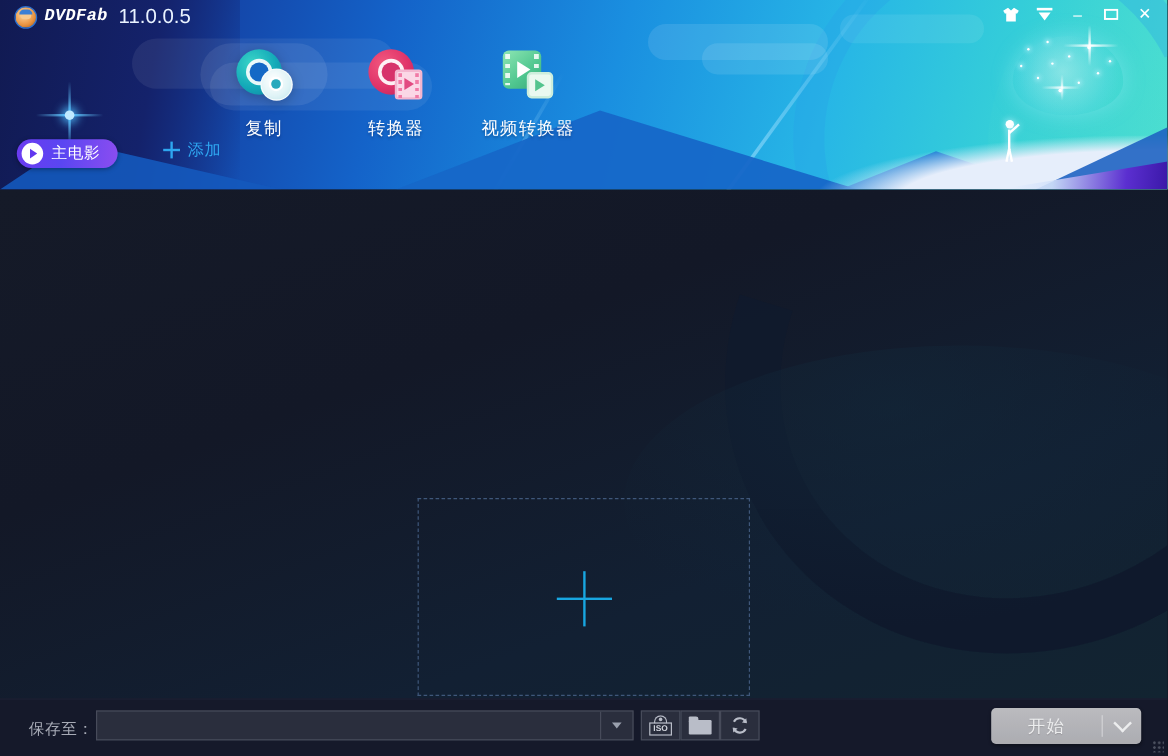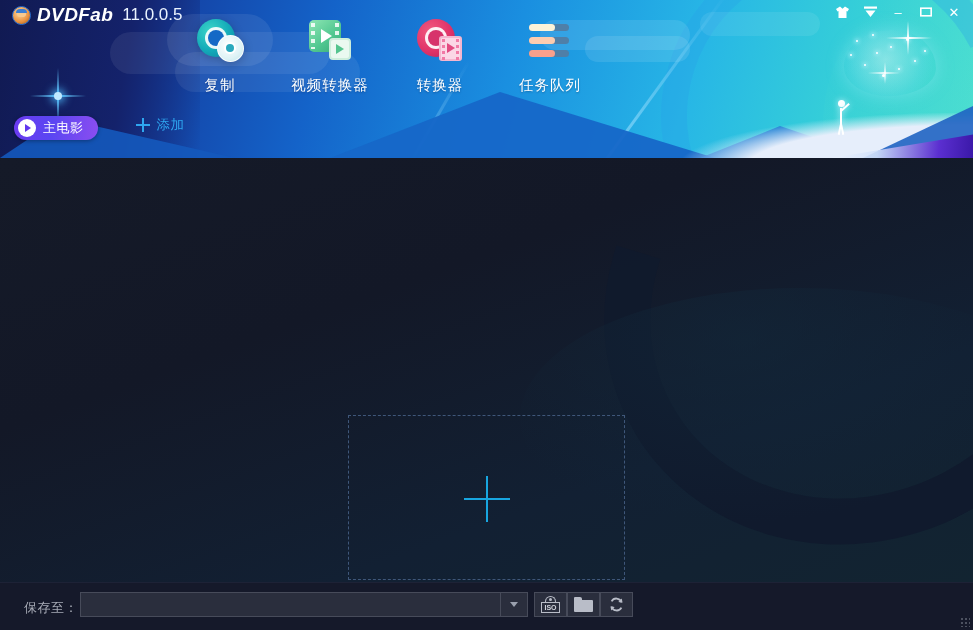--- a/index.html
+++ b/index.html
@@ -78,21 +78,21 @@
   .figure .arm{position:absolute;left:6px;top:10px;width:11px;height:2px;background:#fff;transform:rotate(-42deg);transform-origin:left center;box-shadow:0 0 6px #cdf3ff;}
   .figure .leg1{position:absolute;left:5px;top:24px;width:2px;height:11px;background:#fff;transform:rotate(12deg);transform-origin:top;}
   .figure .leg2{position:absolute;left:5px;top:24px;width:2px;height:11px;background:#fff;transform:rotate(-12deg);transform-origin:top;}
   .ground{
     position:absolute;left:800px;top:132px;width:173px;height:26px;
     background:linear-gradient(95deg,rgba(255,255,255,.92),rgba(210,225,250,.9) 45%,#5b2fd0 80%,#3a18a8 100%);
     clip-path:polygon(18% 100%, 100% 10%, 100% 100%);
   }
 
   
-  .nav{position:absolute;left:0;top:12px;width:973px;height:110px;display:flex;}
+  .nav{position:absolute;left:0;top:34px;width:973px;height:110px;display:flex;}
   .nav-spacer{width:165px;}
   .tab{
     width:110px;display:flex;flex-direction:column;align-items:center;justify-content:flex-start;
     cursor:default;position:relative;
   }
   .tab .ticon{width:46px;height:46px;position:relative;margin-top:6px;}
   .tab .tlabel{margin-top:12px;font-size:14.5px;color:#ffffff;letter-spacing:1px;text-shadow:0 1px 2px rgba(0,20,60,.35);}
   .tab.active .ticon{filter:drop-shadow(0 2px 5px rgba(0,0,0,.22));}
   .tab.active::before{
     content:"";position:absolute;left:2px;top:2px;width:106px;height:52px;border-radius:26px;
@@ -299,21 +299,21 @@
         <div class="arm"></div>
       <div class="leg1"></div>
         <div class="leg2"></div>
     </div>
 
     <div style="position:absolute;left:12px;top:4px;display:flex;align-items:center;gap:6px;">
       <div style="width:17px;height:17px;border-radius:50%;background:radial-gradient(circle at 40% 35%,#ffd9a0,#e8913f 60%,#8f4e12);border:1px solid #2b6fd0;position:relative;">
         <div style="position:absolute;left:4px;top:3px;width:9px;height:7px;border-radius:50% 50% 40% 40%;background:#f7c98e;"></div>
         <div style="position:absolute;left:3px;top:2px;width:11px;height:4px;border-radius:5px 5px 0 0;background:#3b7fd4;"></div>
       </div>
-      <span style="color:#ffffff;font-size:19px;font-weight:bold;font-style:italic;letter-spacing:.4px;">DVDFab</span>
+      <span style="color:#ffffff;font-size:14px;font-weight:bold;font-style:italic;letter-spacing:.4px;font-family:Liberation Mono, monospace;">DVDFab</span>
       <span style="color:#eaf3ff;font-size:17px;margin-left:3px;">11.0.0.5</span>
     </div>
 
     <div class="wincontrols">
       <div class="wbtn">
         <svg width="15" height="13" viewBox="0 0 15 13">
             <path d="M1 3 L5 0.5 L7.5 2.8 L10 0.5 L14 3 L12.5 5.5 L11.5 5 L11.5 12 L3.5 12 L3.5 5 L2.5 5.5 Z" fill="#ffffff"></path>
           </svg>
       </div>
       <div class="wbtn">
@@ -338,52 +338,41 @@
         <div class="ticon ic-copy">
           <div class="disc"></div>
             <div class="hole"></div>
             <div class="disc2"></div>
             <div class="hole2"></div>
         </div>
         <div class="tlabel">复制</div>
       </div>
 
       <div class="tab">
+        <div class="ticon ic-ripper">
+          <div class="disc"></div>
+            <div class="hole"></div>
+            <div class="film"></div>
+            <div class="play"></div>
+        </div>
+        <div class="tlabel">转换器</div>
+      </div>
+
+      <div class="tab">
         <div class="ticon ic-vconv">
           <div class="film"></div>
             <div class="play"></div>
             <div class="film2"></div>
             <div class="play2"></div>
         </div>
         <div class="tlabel">视频转换器</div>
       </div>
 
-      <div class="tab">
-        <div class="ticon ic-ripper">
-          <div class="disc"></div>
-            <div class="hole"></div>
-            <div class="film"></div>
-            <div class="play"></div>
-        </div>
-        <div class="tlabel">转换器</div>
-      </div>
-
-
-
-      <div class="tab">
-        <div class="ticon ic-queue">
-          <div class="bar bg1"></div>
-            <div class="bar bg2"></div>
-            <div class="bar bg3"></div>
-          <div class="bar fg1"></div>
-            <div class="bar fg2"></div>
-            <div class="bar fg3"></div>
-        </div>
-        <div class="tlabel">任务队列</div>
-      </div>
+
+
     </div>
 
     <div class="sparkle">
       <div class="v"></div>
         <div class="h"></div>
         <div class="core"></div>
     </div>
 
     <div class="subbar">
       <div class="pill">
@@ -436,15 +425,22 @@
 
   <div class="iconbtn ib-refresh">
     <svg width="17" height="17" viewBox="0 0 17 17">
       <path d="M13.5 6.2 A5.4 5.4 0 0 0 3.6 5.4" fill="none" stroke="#b9bdc8" stroke-width="1.8"></path>
       <path d="M3.5 10.8 A5.4 5.4 0 0 0 13.4 11.6" fill="none" stroke="#b9bdc8" stroke-width="1.8"></path>
       <path d="M13.9 2.6 L14.4 6.8 L10.3 6.0 Z" fill="#b9bdc8"></path>
       <path d="M3.1 14.4 L2.6 10.2 L6.7 11.0 Z" fill="#b9bdc8"></path>
     </svg>
   </div>
 
+  <div class="startwrap">
+    <div class="slabel">开始</div>
+    <div class="sdiv"></div>
+    <div class="schev">
+        <div class="chev"></div>
+      </div>
+  </div>
 
   <div class="resizer"></div>
 </div>
 
 </body></html>

